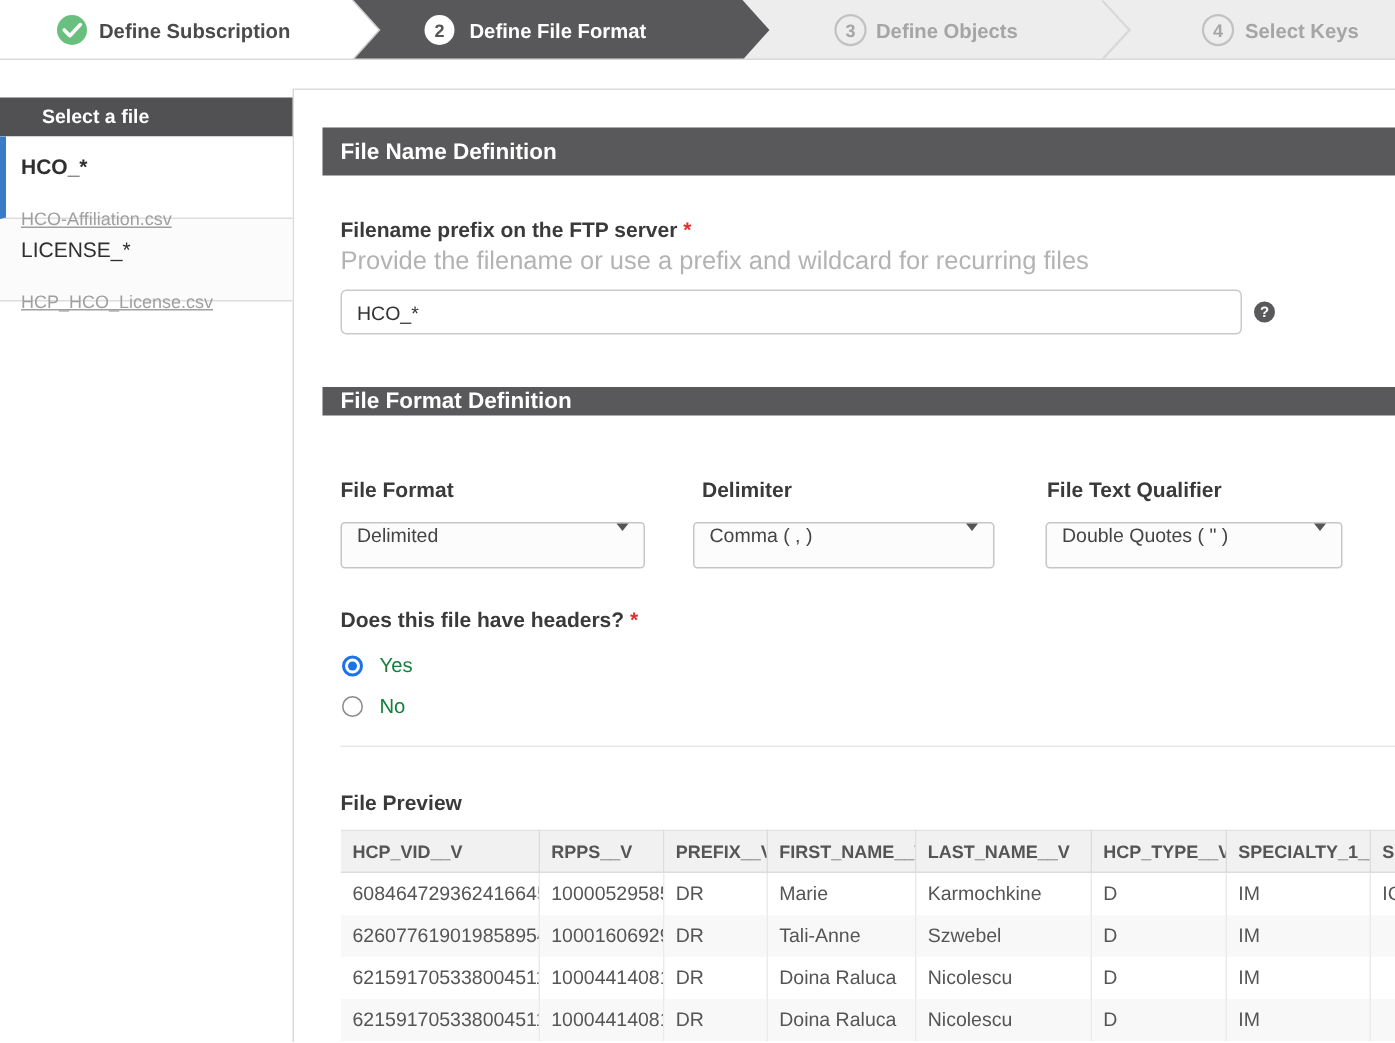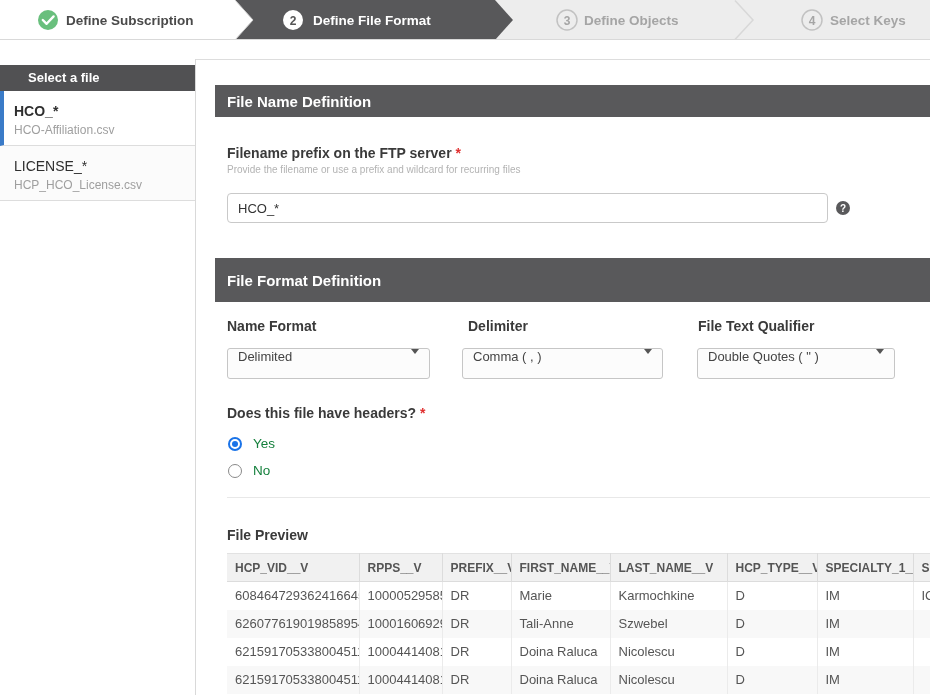--- a/index.html
+++ b/index.html
@@ -18,32 +18,32 @@
   
   .content-top-border { position:absolute; left:196px; right:0; top:59px; border-top:1px solid #ddd; }
 
   
   .sidebar { position:absolute; left:0; top:59px; bottom:0; width:196px; border-right:1px solid #d9d9d9; background:#fff; }
   .sidebar-header { margin-top:6px; height:26px; line-height:26px; background:#515153; color:#fff; font-size:13px; font-weight:bold; padding-left:28px; }
   .file-item { height:55px; padding:12px 8px 0 14px; border-bottom:1px solid #ddd; background:#fbfbfb; cursor:pointer; }
   .file-item.selected { background:#fff; border-left:4px solid #3a7bc8; padding-left:10px; }
   .file-item .file-name { font-size:14px; color:#2f2f2f; }
   .file-item.selected .file-name { font-weight:bold; }
-  .file-item .file-sub { font-size:12px; color:#9f9f9f; margin-top:4px; }
+  .file-item .file-sub { font-size:12px; color:#9f9f9f; margin-top:20px;text-decoration:underline; }
 
   
   .section-bar { position:absolute; left:215px; right:0; background:#59595b; color:#fff; font-weight:bold; font-size:15px; padding-left:12px; display:flex; align-items:center; }
   #bar-filename { top:85px; height:32px; }
-  #bar-fileformat { top:258px; height:44px; }
+  #bar-fileformat { top:258px; height:19px; }
 
   
   .field-label { position:absolute; font-size:14px; font-weight:bold; color:#3a3a3a; }
   .req { color:#e03030; font-weight:bold; }
   #filename-label { left:227px; top:145px; }
-  #filename-helper { position:absolute; left:227px; top:164px; font-size:10px; color:#b3b3b3; }
+  #filename-helper { position:absolute; left:227px; top:164px; font-size:17px; color:#b3b3b3; }
   #filename-input { position:absolute; left:227px; top:193px; width:601px; height:30px; border:1px solid #c9c9c9; border-radius:4px; padding:0 10px; font-size:13px; color:#333; font-family:"Liberation Sans",sans-serif; outline:none; }
   #help-icon { position:absolute; left:836px; top:201px; width:14px; height:14px; border-radius:50%; background:#59595b; color:#fff; font-size:10px; font-weight:bold; display:flex; align-items:center; justify-content:center; cursor:pointer; }
 
   
   .dd-label { position:absolute; top:318px; font-size:14px; font-weight:bold; color:#3a3a3a; }
   #lbl-format { left:227px; } #lbl-delim { left:468px; } #lbl-qual { left:698px; }
   .dropdown { position:absolute; top:348px; height:31px; background:#fcfcfc; border:1px solid #c6c6c6; border-radius:3px; display:flex; align-items:flex-start; padding:0 10px; font-size:13px; color:#444; cursor:pointer; }
   #dd-format { left:227px; width:203px; }
   #dd-delim { left:462px; width:201px; }
   #dd-qual { left:697px; width:198px; }
@@ -132,21 +132,21 @@
     <span class="req">*</span>
   </div>
   <div id="filename-helper">Provide the filename or use a prefix and wildcard for recurring files</div>
   <input id="filename-input" type="text" value="HCO_*" style="">
   <div id="help-icon">?</div>
 
   <div id="bar-fileformat" class="section-bar">
     <span>File Format Definition</span>
   </div>
 
-  <div id="lbl-format" class="dd-label">Name Format</div>
+  <div id="lbl-format" class="dd-label">File Format</div>
   <div id="lbl-delim" class="dd-label">Delimiter</div>
   <div id="lbl-qual" class="dd-label">File Text Qualifier</div>
 
   <div id="dd-format" class="dropdown">
     <span>Delimited</span>
     <span class="caret"></span>
   </div>
   <div id="dd-delim" class="dropdown">
     <span>Comma ( , )</span>
     <span class="caret"></span>

